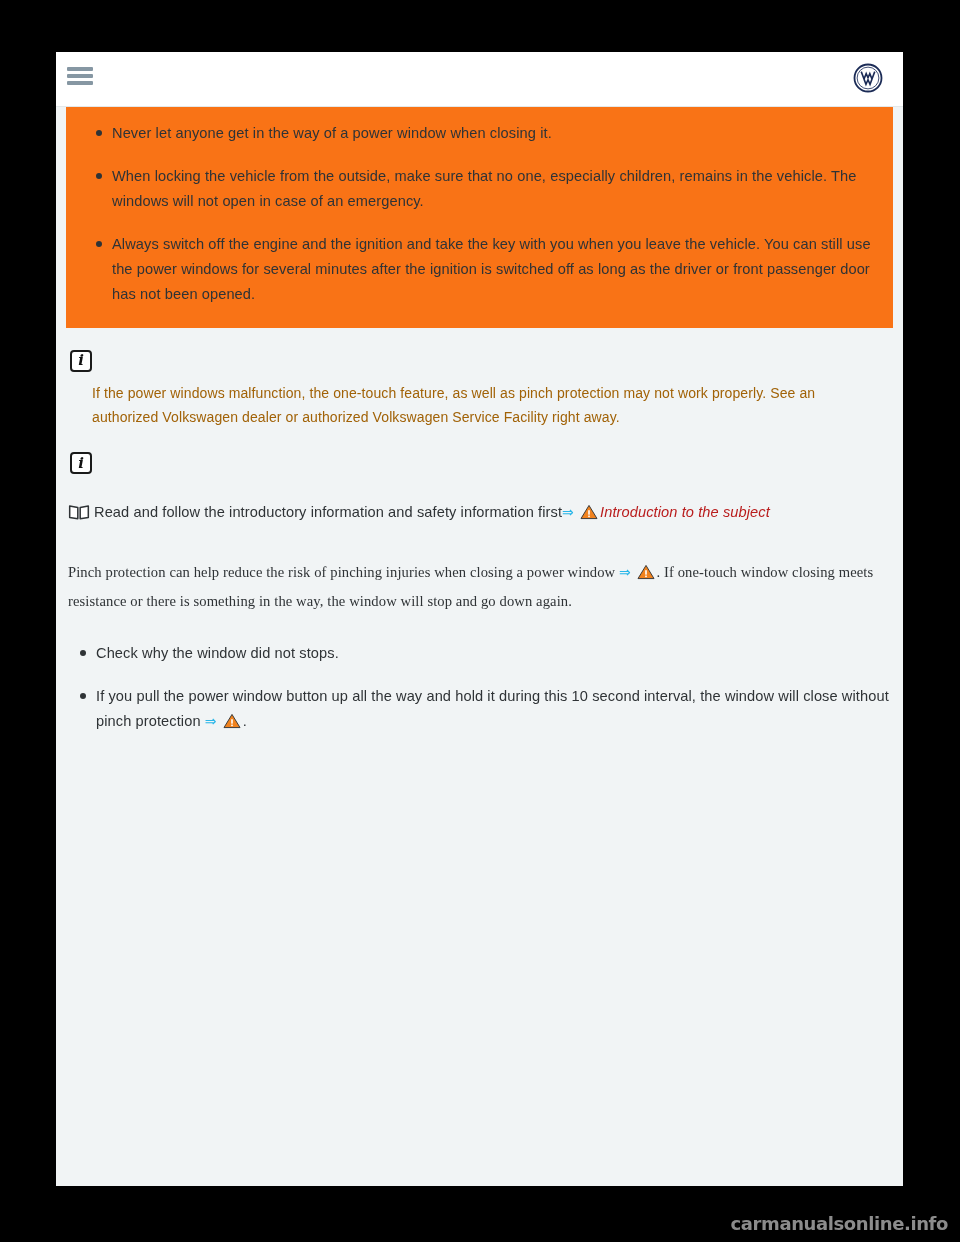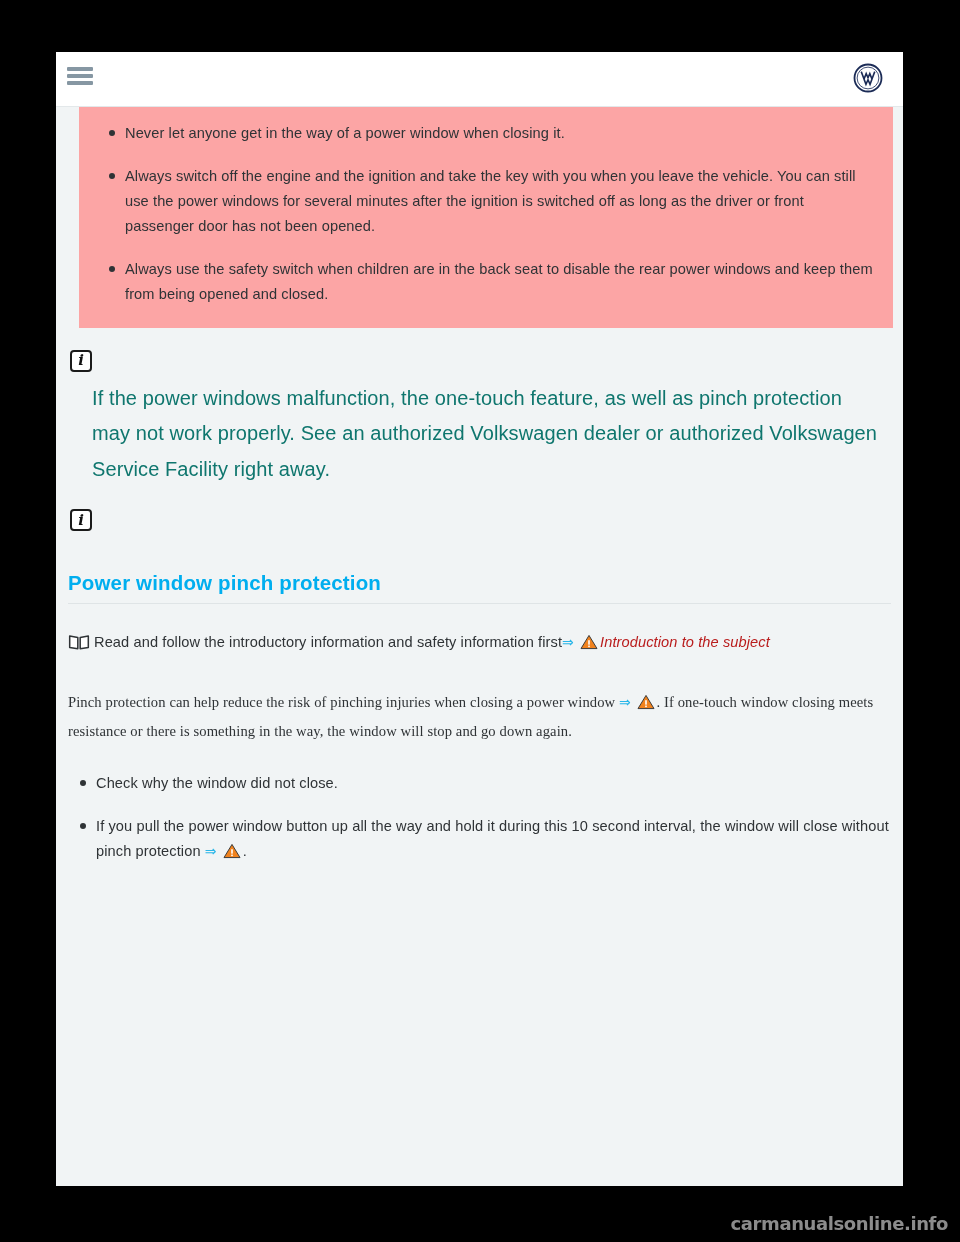--- a/index.html
+++ b/index.html
@@ -62,22 +62,22 @@
   }
 
   
   .content {
     position: relative;
     padding: 0;
   }
 
   
   .warning-panel {
-    background: #fca5a5;
-    margin: 0 10px 0 23px;
+    background: #f97316;
+    margin: 0 10px 0 10px;
     padding: 14px 18px 20px 18px;
     box-sizing: border-box;
   }
 
   ul.bullets {
     list-style: none;
     margin: 0;
     padding: 0;
   }
   ul.bullets li {
@@ -122,23 +122,23 @@
     font-style: italic;
     font-weight: bold;
     font-size: 15px;
     line-height: 1;
     color: #111111;
     transform: translateY(-0.5px);
   }
   .notice-text {
     margin-top: 9px;
     padding-left: 22px;
-    font-size: 20px;
+    font-size: 14px;
     line-height: 1.78;
-    color: #0f766e;
+    color: #a16207;
     letter-spacing: 0.1px;
   }
 
   
   .section-head {
     margin: 40px 12px 0 12px;
     padding-bottom: 8px;
     border-bottom: 1px solid #dfe4e6;
   }
   .section-head h2 {
@@ -221,41 +221,38 @@
                  M14.7 21.5 L17.3 28.5 L20 22.4 L22.7 28.5 L25.3 21.5" fill="none" stroke="#1b2b56" stroke-width="2.1" stroke-linejoin="miter" stroke-linecap="butt"></path>
       </svg>
     </div>
   </div>
 
   <div class="content">
 
     <div class="warning-panel">
       <ul class="bullets">
         <li>Never let anyone get in the way of a power window when closing it.</li>
+        <li>When locking the vehicle from the outside, make sure that no one, especially children, remains in the vehicle. The windows will not open in case of an emergency.</li>
         <li>Always switch off the engine and the ignition and take the key with you when you leave the vehicle. You can still use the power windows for several minutes after the ignition is switched off as long as the driver or front passenger door has not been opened.</li>
-        <li>Always use the safety switch when children are in the back seat to disable the rear power windows and keep them from being opened and closed.</li>
       </ul>
     </div>
 
     <div class="notice">
       <div class="info-icon">
         <span>i</span>
       </div>
       <div class="notice-text">If the power windows malfunction, the one-touch feature, as well as pinch protection may not work properly. See an authorized Volkswagen dealer or authorized Volkswagen Service Facility right away.</div>
     </div>
 
     <div class="notice">
       <div class="info-icon">
         <span>i</span>
       </div>
     </div>
 
-    <div class="section-head">
-      <h2>Power window pinch protection</h2>
-    </div>
 
     <div class="ref-line">
       <span class="book-icon">
         <svg width="22" height="18" viewBox="0 0 26 20" xmlns="http://www.w3.org/2000/svg">
           <path d="M2 3 L11.6 4.6 L11.6 18 L2 16.4 Z" fill="#ffffff" stroke="#2f3336" stroke-width="1.8" stroke-linejoin="round"></path>
           <path d="M24 3 L14.4 4.6 L14.4 18 L24 16.4 Z" fill="#ffffff" stroke="#2f3336" stroke-width="1.8" stroke-linejoin="round"></path>
         </svg>
       </span><span>Read and follow the introductory information and safety information first</span><span class="arrow">⇒</span>
       <span class="tri-icon">
         <svg width="18" height="16" viewBox="0 0 20 18" xmlns="http://www.w3.org/2000/svg">
@@ -273,21 +270,21 @@
         <svg width="18" height="16" viewBox="0 0 20 18" xmlns="http://www.w3.org/2000/svg">
           <path d="M10 1.6 L19 16.4 L1 16.4 Z" fill="#f0821e" stroke="#3a3a3a" stroke-width="1.1" stroke-linejoin="round"></path>
           <rect x="9.1" y="7" width="1.8" height="5" fill="#ffffff"></rect>
           <rect x="9.1" y="13" width="1.8" height="1.8" fill="#ffffff"></rect>
         </svg>
       </span><span>. If one-touch window closing meets resistance or there is something in the way, the window will stop and go down again.</span>
     </div>
 
     <div class="lower-list">
       <ul class="bullets">
-        <li>Check why the window did not close.</li>
+        <li>Check why the window did not stops.</li>
         <li>
           <span>If you pull the power window button up all the way and hold it during this 10 second interval, the window will close without pinch protection</span>
           <span class="arrow">⇒</span>
           <span class="tri-icon">
             <svg width="18" height="16" viewBox="0 0 20 18" xmlns="http://www.w3.org/2000/svg">
               <path d="M10 1.6 L19 16.4 L1 16.4 Z" fill="#f0821e" stroke="#3a3a3a" stroke-width="1.1" stroke-linejoin="round"></path>
               <rect x="9.1" y="7" width="1.8" height="5" fill="#ffffff"></rect>
               <rect x="9.1" y="13" width="1.8" height="1.8" fill="#ffffff"></rect>
             </svg>
           </span><span>.</span>

